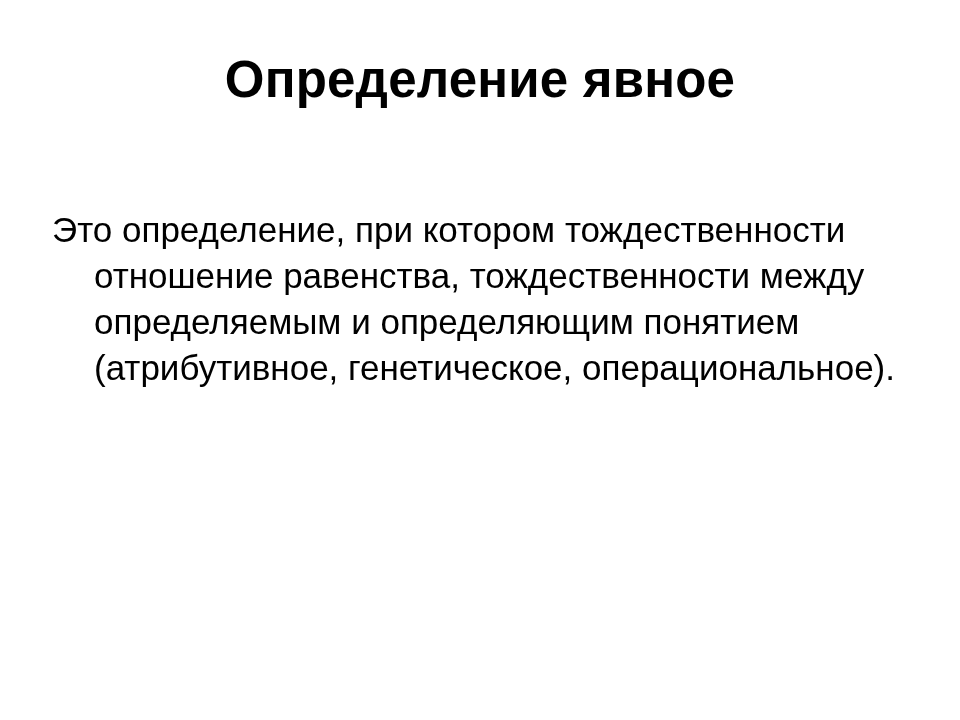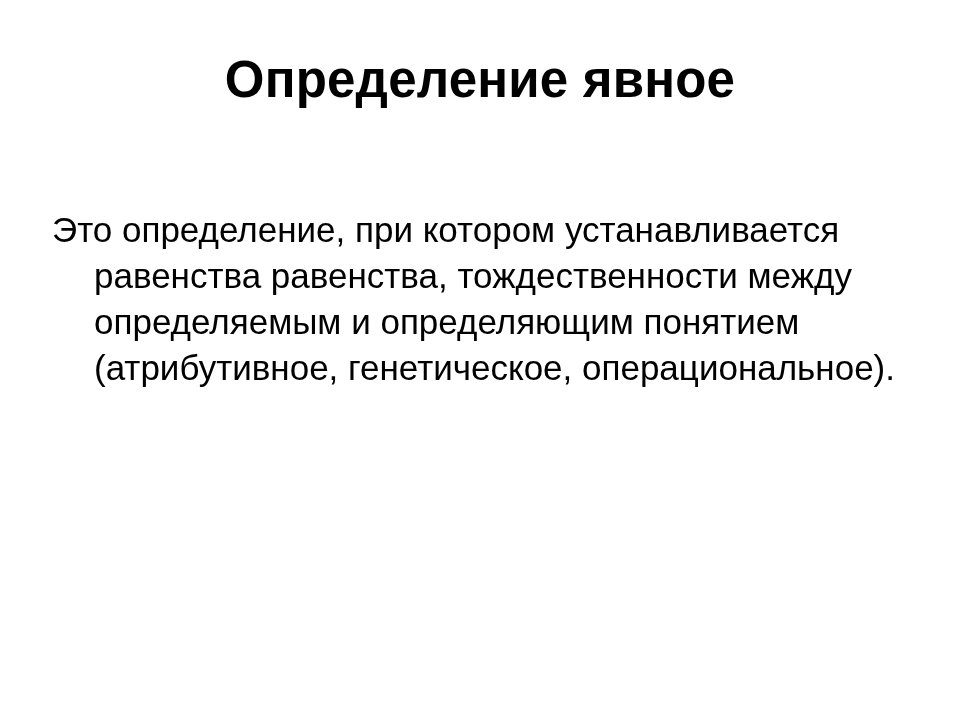--- a/index.html
+++ b/index.html
@@ -46,16 +46,16 @@
   }
 </style>
 </head>
 <body>
 
 <div class="slide">
 
   <div class="slide-title">Определение явное</div>
 
   <div class="slide-body">
-    <p class="body-paragraph" style="text-indent: -42px;">Это определение, при котором устанавливается равенства равенства, тождественности между определяемым и определяющим понятием (атрибутивное, генетическое, операциональное).</p>
+    <p class="body-paragraph" style="text-indent: -42px;">Это определение, при котором тождественности отношение равенства, тождественности между определяемым и определяющим понятием (атрибутивное, генетическое, операциональное).</p>
   </div>
 
 </div>
 
 </body></html>

